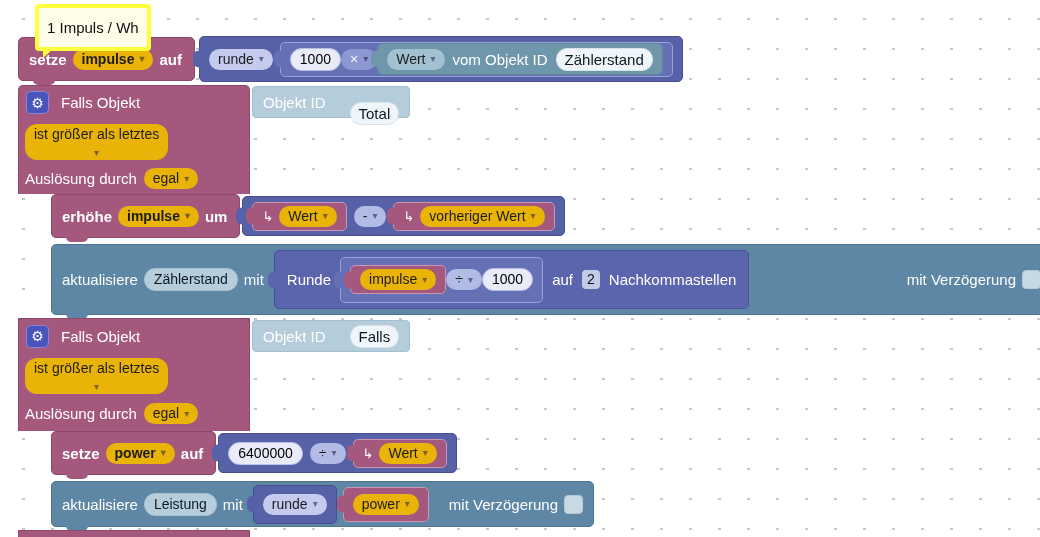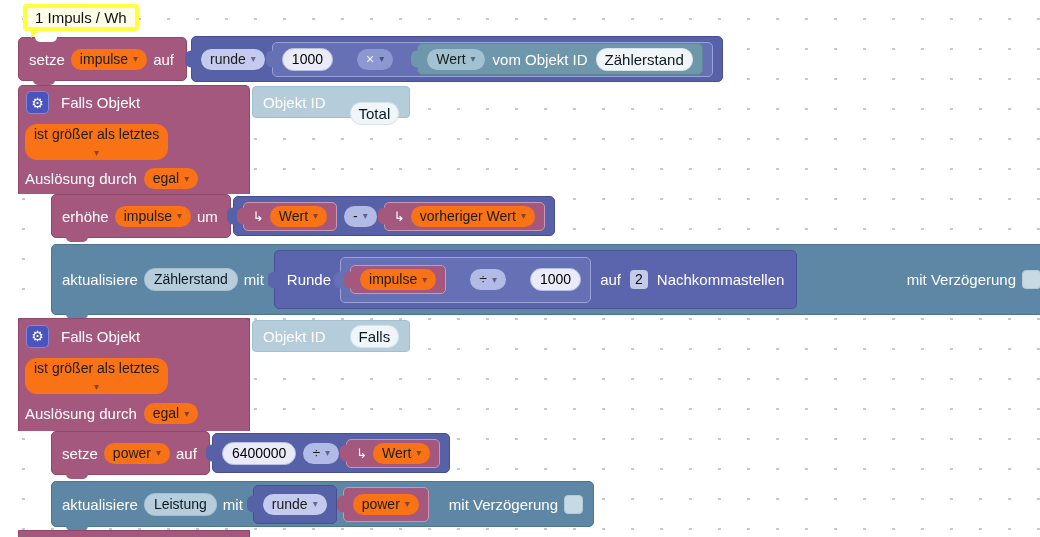--- a/index.html
+++ b/index.html
@@ -9,52 +9,52 @@
     background-image:radial-gradient(circle,#c8c8c8 1.2px,transparent 1.4px);
     background-size:29px 30px;background-position:9px 4px;
     font-family:"Liberation Sans",sans-serif;font-size:15px;
     -webkit-font-smoothing:antialiased;
   }
   .lbl{color:#fff;white-space:nowrap;}
   .blk{position:relative;display:inline-flex;align-items:center;white-space:nowrap;}
 
   
   .comment{
-    position:absolute;left:23px;top:4px;
+    position:absolute;left:35px;top:4px;
     background:#fdfdе8;background:#fdfde9;
     border:4px solid #ffff3e;border-radius:4px;
-    padding:1px 8px;color:#111;font-size:15px;z-index:5;
+    padding:11px 8px;color:#111;font-size:15px;z-index:5;
   }
   .comment::after{
     content:"";position:absolute;left:4px;bottom:-11px;
     border-left:9px solid #ffff3e;border-bottom:8px solid transparent;
     border-top:0 solid transparent;width:0;height:0;
   }
 
   
   .magenta{background:#a5587e;border:1px solid #8d486a;border-radius:5px;}
   .m-value{background:#a5587e;border:1.5px solid #cb96b3;border-radius:5px;gap:6px;padding:0 9px;height:27px;}
   .f-col{background:#a5587e;border:1px solid #8d486a;border-radius:5px 5px 0 0;border-bottom:none;}
   .spine{width:18px;background:#a5587e;border-left:1px solid #8d486a;}
   .f-foot{background:#a5587e;border:1px solid #8d486a;border-radius:0 0 5px 5px;width:230px;height:13px;position:relative;margin-top:3px;}
 
   
   .blue-outer{background:#5761a8;border:1px solid #474f92;border-radius:5px;gap:7px;padding:0 9px;}
-  .blue-inner{background:#6570b5;border:1px solid #9aa3d8;border-radius:5px;gap:24px;padding:0 9px;}
+  .blue-inner{background:#6570b5;border:1px solid #9aa3d8;border-radius:5px;gap:0;padding:0 9px;}
   .runde-purple{background:#5b65ad;border:1px solid #4a5396;border-radius:5px;gap:9px;padding:0 12px;height:57px;}
 
   
   .teal{background:#6f97ac;border:1px solid #5f8599;border-radius:5px;gap:8px;padding:0 9px;height:30px;}
   .steel{background:#5d87a4;border:1px solid #4f748d;border-radius:5px;}
   .oid-blk{background:#b5cddb;border:1px solid #a2c0d0;border-radius:4px;gap:24px;padding:0 10px;height:30px;position:absolute;}
 
   
   .dd{display:inline-flex;align-items:center;gap:5px;border-radius:12px;
       padding:2px 9px;font-size:14px;color:#1c1c1c;cursor:pointer;line-height:17px;}
-  .dd-pink{background:#f97316;}
+  .dd-pink{background:#eab308;}
   .dd-lblue{background:#c4cbee;}
   .dd-mblue{background:#b2bbe6;}
   .dd-dblue{background:#8d98d2;color:#f4f5fc;}
   .dd-teal{background:#a3c2d1;}
   .arrow{font-size:10px;color:rgba(30,30,60,.55);line-height:10px;}
   .dd-dblue .arrow{color:rgba(20,20,60,.55);}
 
   
   .field{background:#e9ecf8;border:1px solid #b6bfe6;border-radius:12px;
          padding:1px 9px;color:#000;font-size:14px;line-height:19px;}
@@ -79,21 +79,21 @@
   
   .row{position:absolute;display:flex;align-items:center;}
   .falls{position:absolute;}
   .f-header{display:flex;align-items:center;gap:12px;height:33px;padding-left:7px;}
   .f-cond{margin:5px 0 0 6px;align-self:flex-start;flex-direction:column;}
   .f-ausl{display:flex;align-items:center;gap:7px;margin:8px 0 0 6px;padding-bottom:5px;}
   .f-col{display:flex;flex-direction:column;align-items:flex-start;width:232px;box-sizing:border-box;}
   .f-mid{display:flex;align-items:center;margin-left:14px;}
   .stmts{display:flex;flex-direction:column;align-items:flex-start;gap:6px;}
   .stmt-row{display:flex;align-items:center;}
-  .stmt{height:42px;gap:6px;padding:0 12px 0 10px;}
+  .stmt{height:42px;gap:6px;padding:0 12px 0 10px;font-weight:bold;}
   .val-container{height:38px;margin-left:2px;}
   .steel1{width:1001px;height:71px;display:flex;align-items:center;gap:6px;padding:0 10px;box-sizing:border-box;}
   .steel2{height:44px;display:flex;align-items:center;gap:6px;padding:0 10px;}
   .delay-gap{margin-left:auto;}
   .delay-gap2{margin-left:14px;}
 </style>
 </head>
 <body>
 
 <div class="canvas">

